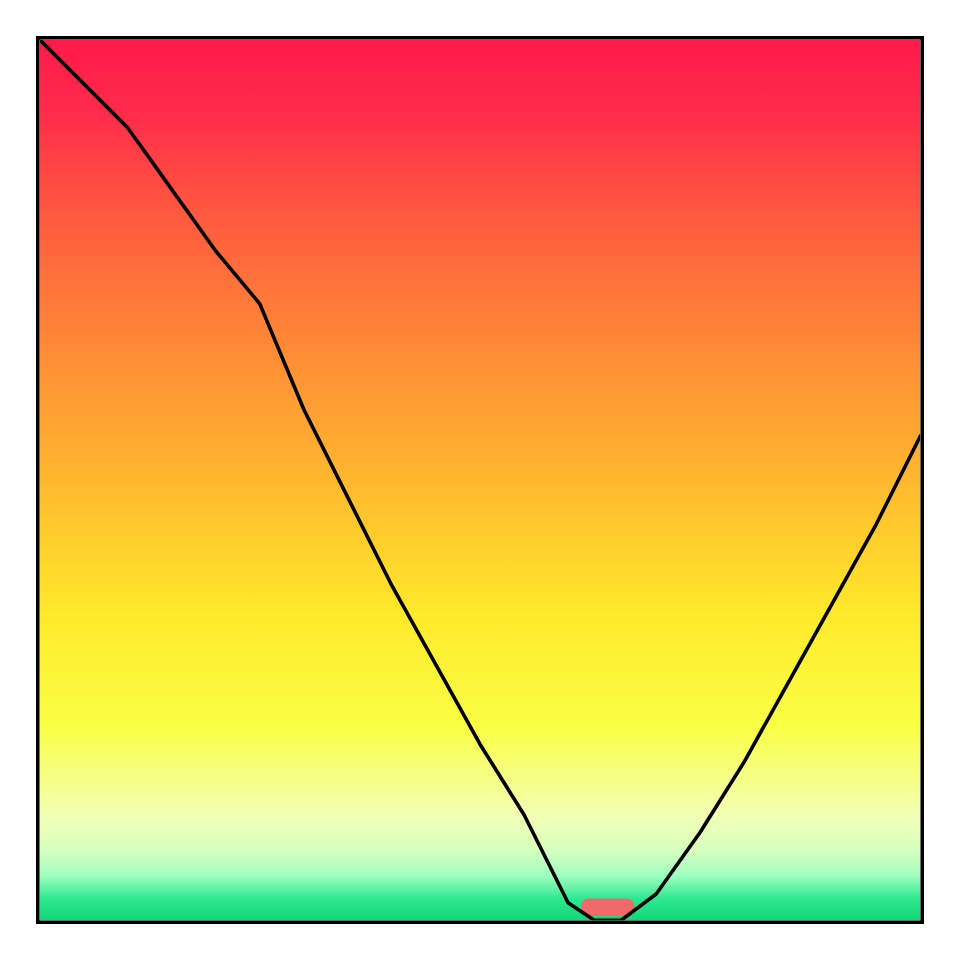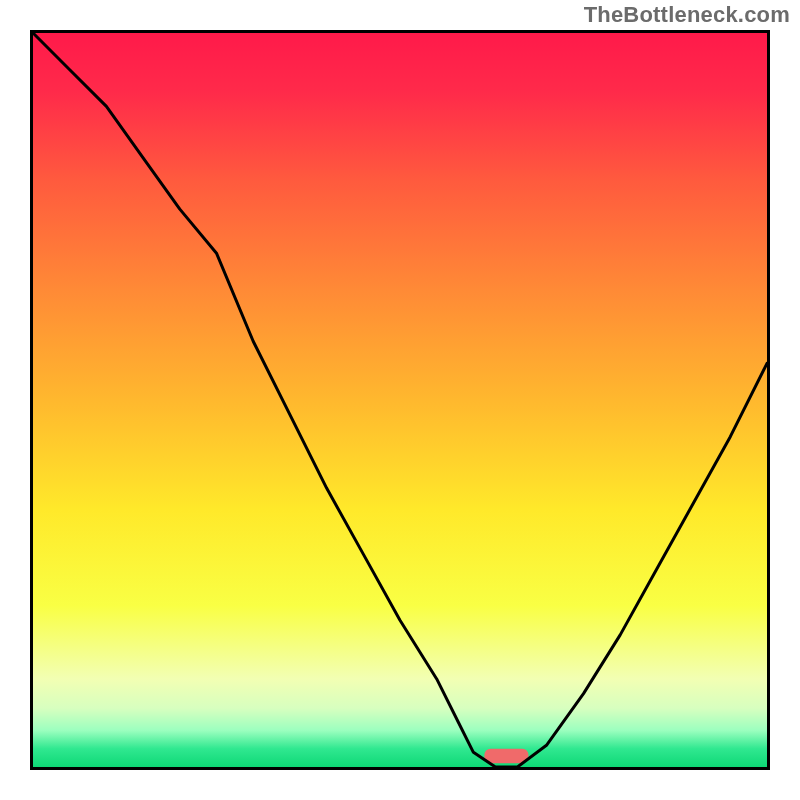--- a/index.html
+++ b/index.html
@@ -41,21 +41,20 @@
     left: 0;
     top: 0;
     width: 100%;
     height: 100%;
   }
 </style>
 </head>
 <body>
 
 <div class="container">
-  <div class="watermark">TheBottleneck.com</div>
 
   <div class="plot-frame">
     <svg class="plot-svg" viewBox="0 0 734 734" preserveAspectRatio="none">
       <defs>
         <linearGradient id="bg" x1="0" y1="0" x2="0" y2="1">
             <stop offset="0.00%" stop-color="#ff1a4a"></stop>
             <stop offset="8.00%" stop-color="#ff2a4a"></stop>
             <stop offset="20.00%" stop-color="#ff5a3e"></stop>
             <stop offset="35.00%" stop-color="#ff8a36"></stop>
             <stop offset="50.00%" stop-color="#ffb82e"></stop>

